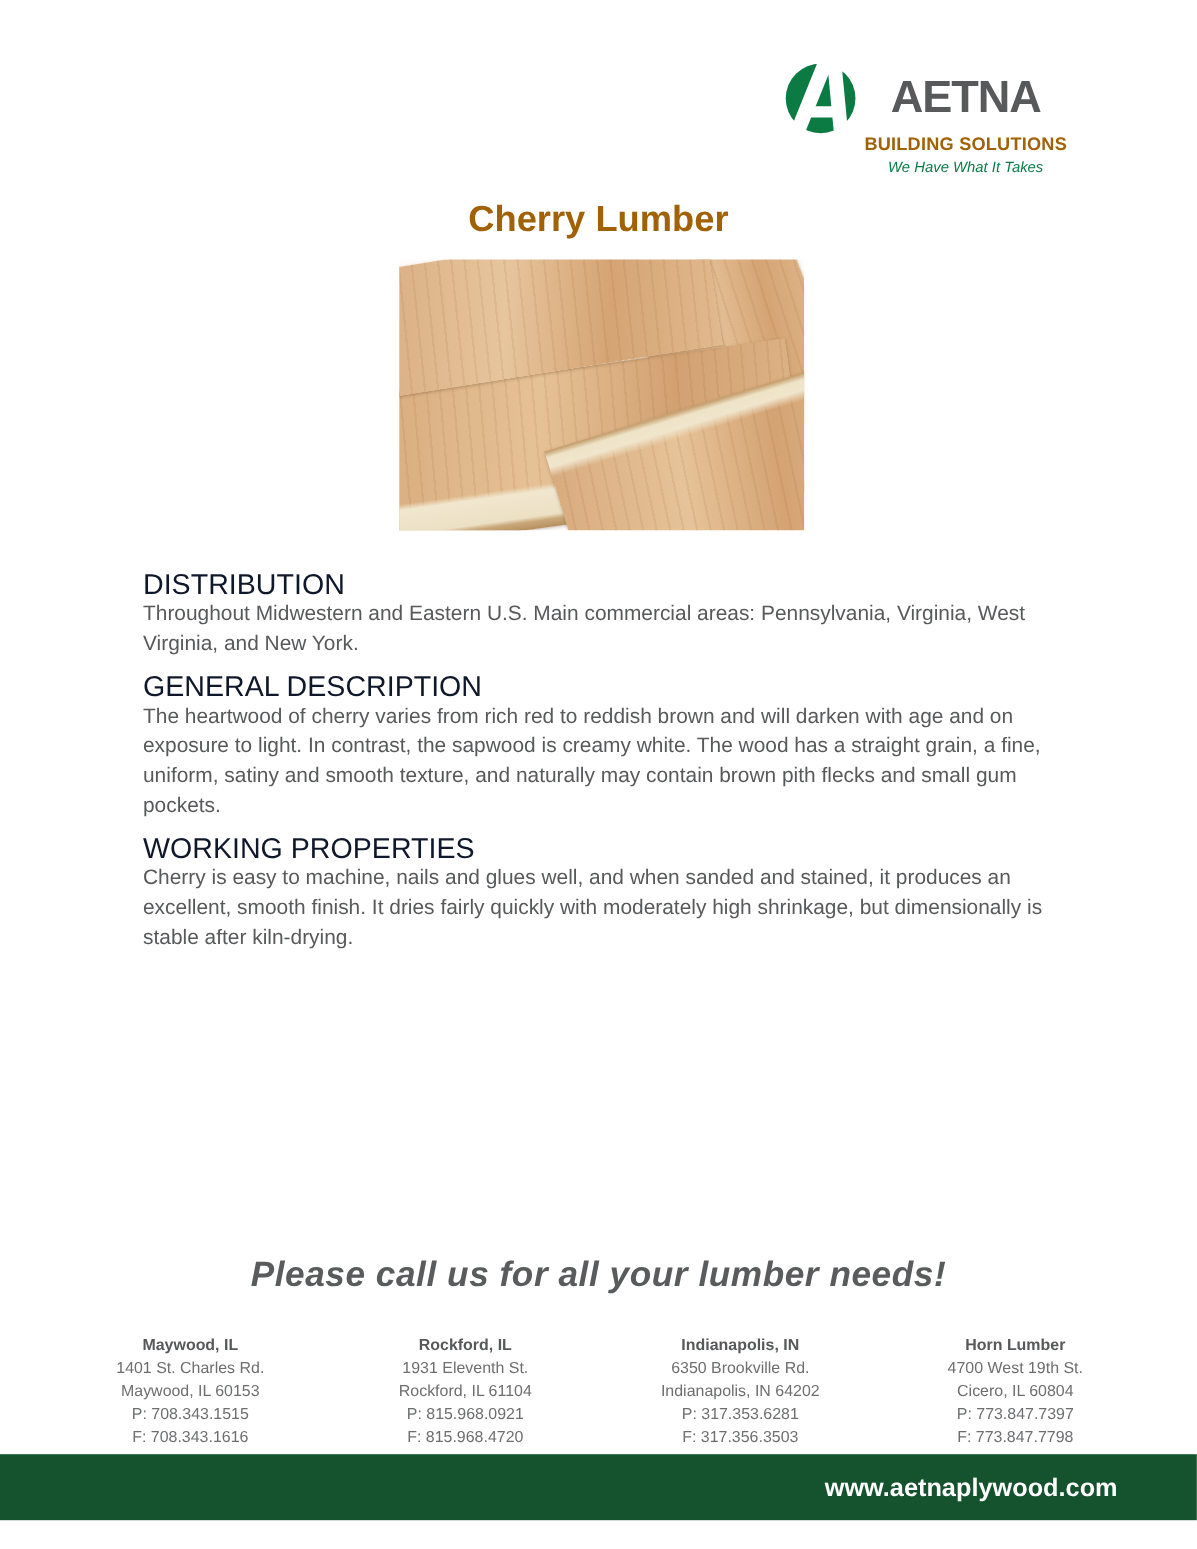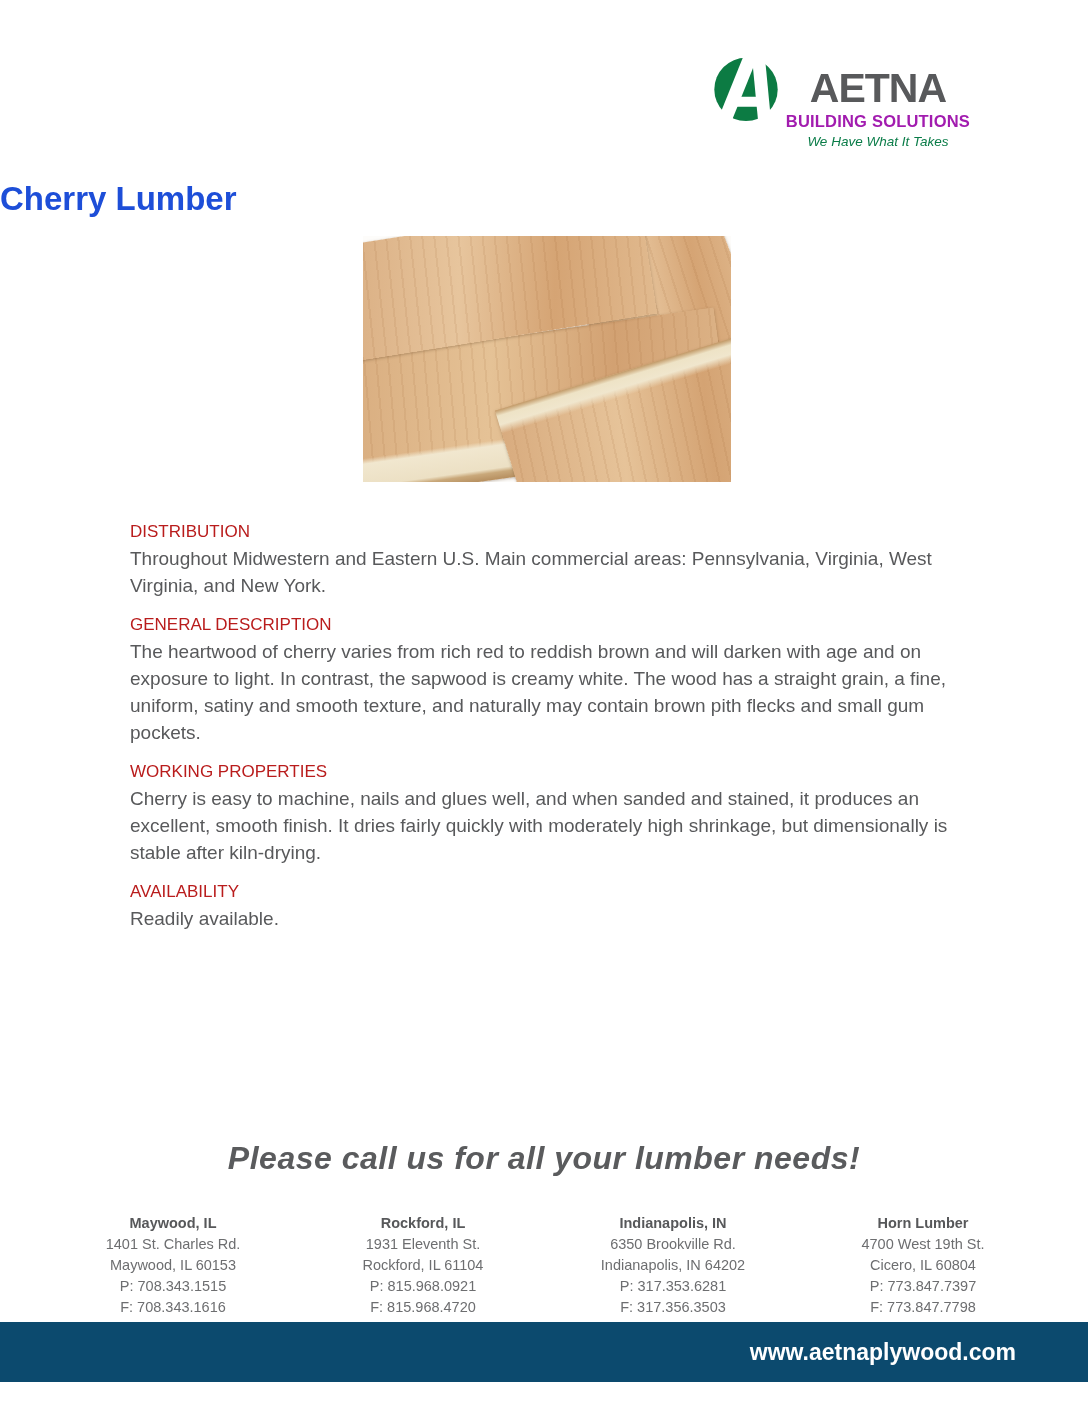--- a/index.html
+++ b/index.html
@@ -11,27 +11,27 @@
     font-family: "Liberation Sans", sans-serif;
     color: #58595b;
     overflow: hidden;
   }
 
   
   .logo { position: absolute; top: 46px; right: 118px; display: flex; gap: 4px; }
   .logo-mark { width: 72px; height: 72px; margin-top: 6px; }
   .logo-text { display: flex; flex-direction: column; align-items: center; margin-top: 22px; }
   .logo-brand { font-size: 41px; font-weight: bold; color: #58595b; line-height: 1; letter-spacing: -1px; }
-  .logo-sub   { font-size: 16.5px; font-weight: bold; color: #a21caf; letter-spacing: 0.2px; margin-top: 3px; }
+  .logo-sub   { font-size: 16.5px; font-weight: bold; color: #a16207; letter-spacing: 0.2px; margin-top: 13px; }
   .logo-tag   { font-size: 13.5px; font-weight: normal; font-style: italic; color: #0a7c48; margin-top: 3px; }
 
   
   .page-title {
     position: absolute; top: 158px; left: 0; width: 100%;
-    text-align: left; font-size: 33px; font-weight: bold; color: #1d4ed8;
+    text-align: center; font-size: 33px; font-weight: bold; color: #a16207;
   }
 
   
   .photo {
     position: absolute; left: 363px; top: 236px; width: 368px; height: 246px;
     background: #fdfcfa; overflow: hidden;
   }
   .board {
     position: absolute;
     background-image:
@@ -52,21 +52,21 @@
       linear-gradient(100deg, #d8ab7e, #e6c399 42%, #d4a373 72%, #dfb78b);
   }
   .board-top-right    { left: 228px; top: -8px;  width: 158px; height: 175px; transform: rotate(-21deg); }
   .board-mid-left     { left: -28px; top: 98px;  width: 390px; height: 140px; transform: rotate(-8deg); }
   .board-bottom-right { left: 148px; top: 132px; width: 270px; height: 150px; transform: rotate(-17deg); }
   .board-top-left     { left: -18px; top: -14px; width: 305px; height: 116px; transform: rotate(-9deg); }
 
   
   .content { position: absolute; left: 130px; top: 518px; width: 820px; }
   .sec { margin-bottom: 12px; }
-  .sec-heading { font-size: 17px; line-height: 27px; color: #b91c1c; }
+  .sec-heading { font-size: 26px; line-height: 27px; color: #0f172a; }
   .sec-body    { font-size: 19px; line-height: 27px; color: #58595b; }
 
   
   .cta {
     position: absolute; top: 1140px; left: 0; width: 100%;
     text-align: center;
     font-size: 32px; font-weight: bold; font-style: italic; color: #5a5b5d;
     letter-spacing: 0.5px;
   }
 
@@ -74,21 +74,21 @@
   .locations {
     position: absolute; top: 1213px; left: 48px; right: 40px;
     display: flex; justify-content: space-between; align-items: center;
   }
   .loc { flex: 1; text-align: center; font-size: 14.5px; line-height: 21px; color: #6d6e70; padding: 0 4px; }
   .loc-name { font-weight: bold; color: #57585a; }
 
   
   .footer-bar {
     position: absolute; top: 1322px; left: 0; width: 100%; height: 60px;
-    background: #0c4a6e;
+    background: #14532d;
   }
   .footer-url {
     display: block; line-height: 60px; text-align: right; padding-right: 72px;
     color: #ffffff; font-size: 23px; font-weight: bold; text-decoration: none;
   }
 </style>
 </head>
 <body>
 
 <div class="logo">
@@ -121,24 +121,20 @@
     <div class="sec-body">Throughout Midwestern and Eastern U.S. Main commercial areas: Pennsylvania, Virginia, West Virginia, and New York.</div>
   </div>
   <div class="sec">
     <div class="sec-heading">GENERAL DESCRIPTION</div>
     <div class="sec-body">The heartwood of cherry varies from rich red to reddish brown and will darken with age and on exposure to light. In contrast, the sapwood is creamy white. The wood has a straight grain, a fine, uniform, satiny and smooth texture, and naturally may contain brown pith flecks and small gum pockets.</div>
   </div>
   <div class="sec">
     <div class="sec-heading">WORKING PROPERTIES</div>
     <div class="sec-body">Cherry is easy to machine, nails and glues well, and when sanded and stained, it produces an excellent, smooth finish. It dries fairly quickly with moderately high shrinkage, but dimensionally is stable after kiln-drying.</div>
   </div>
-  <div class="sec">
-    <div class="sec-heading">AVAILABILITY</div>
-    <div class="sec-body">Readily available.</div>
-  </div>
 </div>
 
 <div class="cta">Please call us for all your lumber needs!</div>
 
 <div class="locations">
   <div class="loc">
     <div class="loc-name">Maywood, IL</div>
     <div>1401 St. Charles Rd.</div>
     <div>Maywood, IL 60153</div>
     <div>P: 708.343.1515</div>

